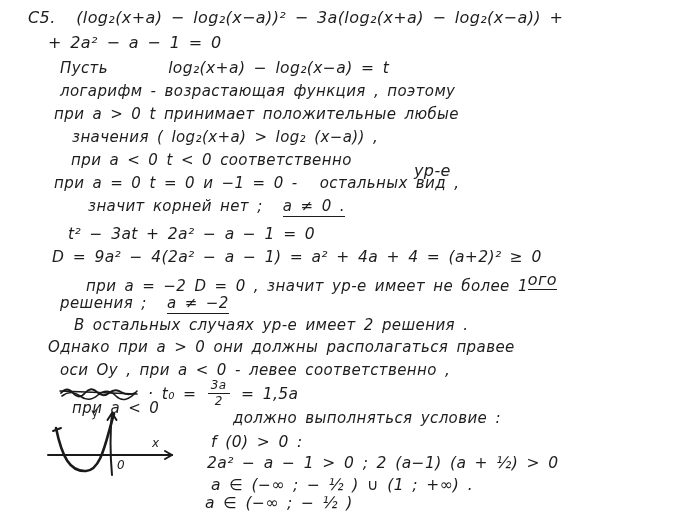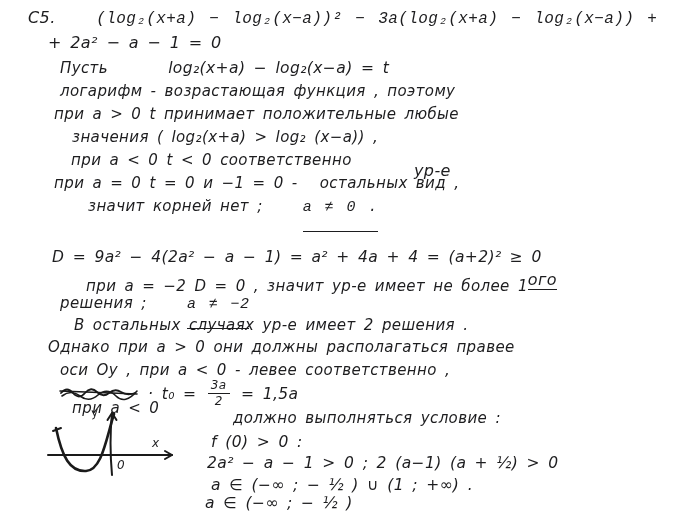--- a/index.html
+++ b/index.html
@@ -11,23 +11,23 @@
     font-family:"DejaVu Sans",sans-serif;
     font-style:italic;
     color:#1d1d1f;
     font-size:15px;
     letter-spacing:.4px;
     word-spacing:3px;
   }
   .ln{position:absolute;white-space:nowrap;line-height:20px;}
   .math{font-size:15.5px;}
   .big{font-size:16px;}
-  .ul{border-bottom:1.7px solid #1d1d1f;padding-bottom:15px;}
+  .ul{border-bottom:1.7px solid #1d1d1f;padding-bottom:1px;}
   .gap-s{margin-left:14px;}
-  .gap-m{margin-left:32px;font-family:Liberation Mono, monospace;}
+  .gap-m{margin-left:12px;}
   .gap-l{margin-left:52px;}
   .float-sup{position:absolute;top:-12px;left:360px;font-size:16px;}
   .sup-ul{font-size:16px;vertical-align:super;border-bottom:1.4px solid #1d1d1f;}
   .frac{display:inline-block;vertical-align:-6px;text-align:center;font-size:12px;line-height:1.05;margin:0 3px;}
   .frac .num{display:block;border-bottom:1.5px solid #1d1d1f;padding:0 3px 1px;}
   .frac .den{display:block;padding-top:1px;}
   .scribble{display:inline-block;vertical-align:middle;margin-right:8px;}
   svg{overflow:visible;}
   .sk{stroke:#1a1a1a;stroke-width:2;fill:none;stroke-linecap:round;stroke-linejoin:round;}
   .sk-thick{stroke:#1a1a1a;stroke-width:2.6;fill:none;stroke-linecap:round;}
@@ -70,20 +70,23 @@
     <span class="float-sup">ур-е</span>
     <span>при  a = 0     t = 0    и     −1 = 0  -</span>
     <span class="gap-s">остальных вид ,</span>
   </div>
 
   <div class="ln" style="left:88px;top:196px;">
     <span>значит корней нет ;</span>
     <span class="ul gap-m">a ≠ 0 .</span>
   </div>
 
+  <div class="ln math" style="left:68px;top:224px;">
+    <span>t² − 3at  + 2a² − a − 1  = 0</span>
+  </div>
   <div class="ln math" style="left:52px;top:247px;">
     <span>D =  9a² − 4(2a² − a − 1)  =  a² + 4a + 4  =  (a+2)²    ≥ 0</span>
   </div>
 
   <div class="ln" style="left:86px;top:270px;">
     <span>при  a = −2   D = 0 ,  значит  ур-е  имеет  не более  1</span><span class="sup-ul">ого</span>
   </div>
 
   <div class="ln" style="left:60px;top:293px;">
     <span>решения ;</span>

